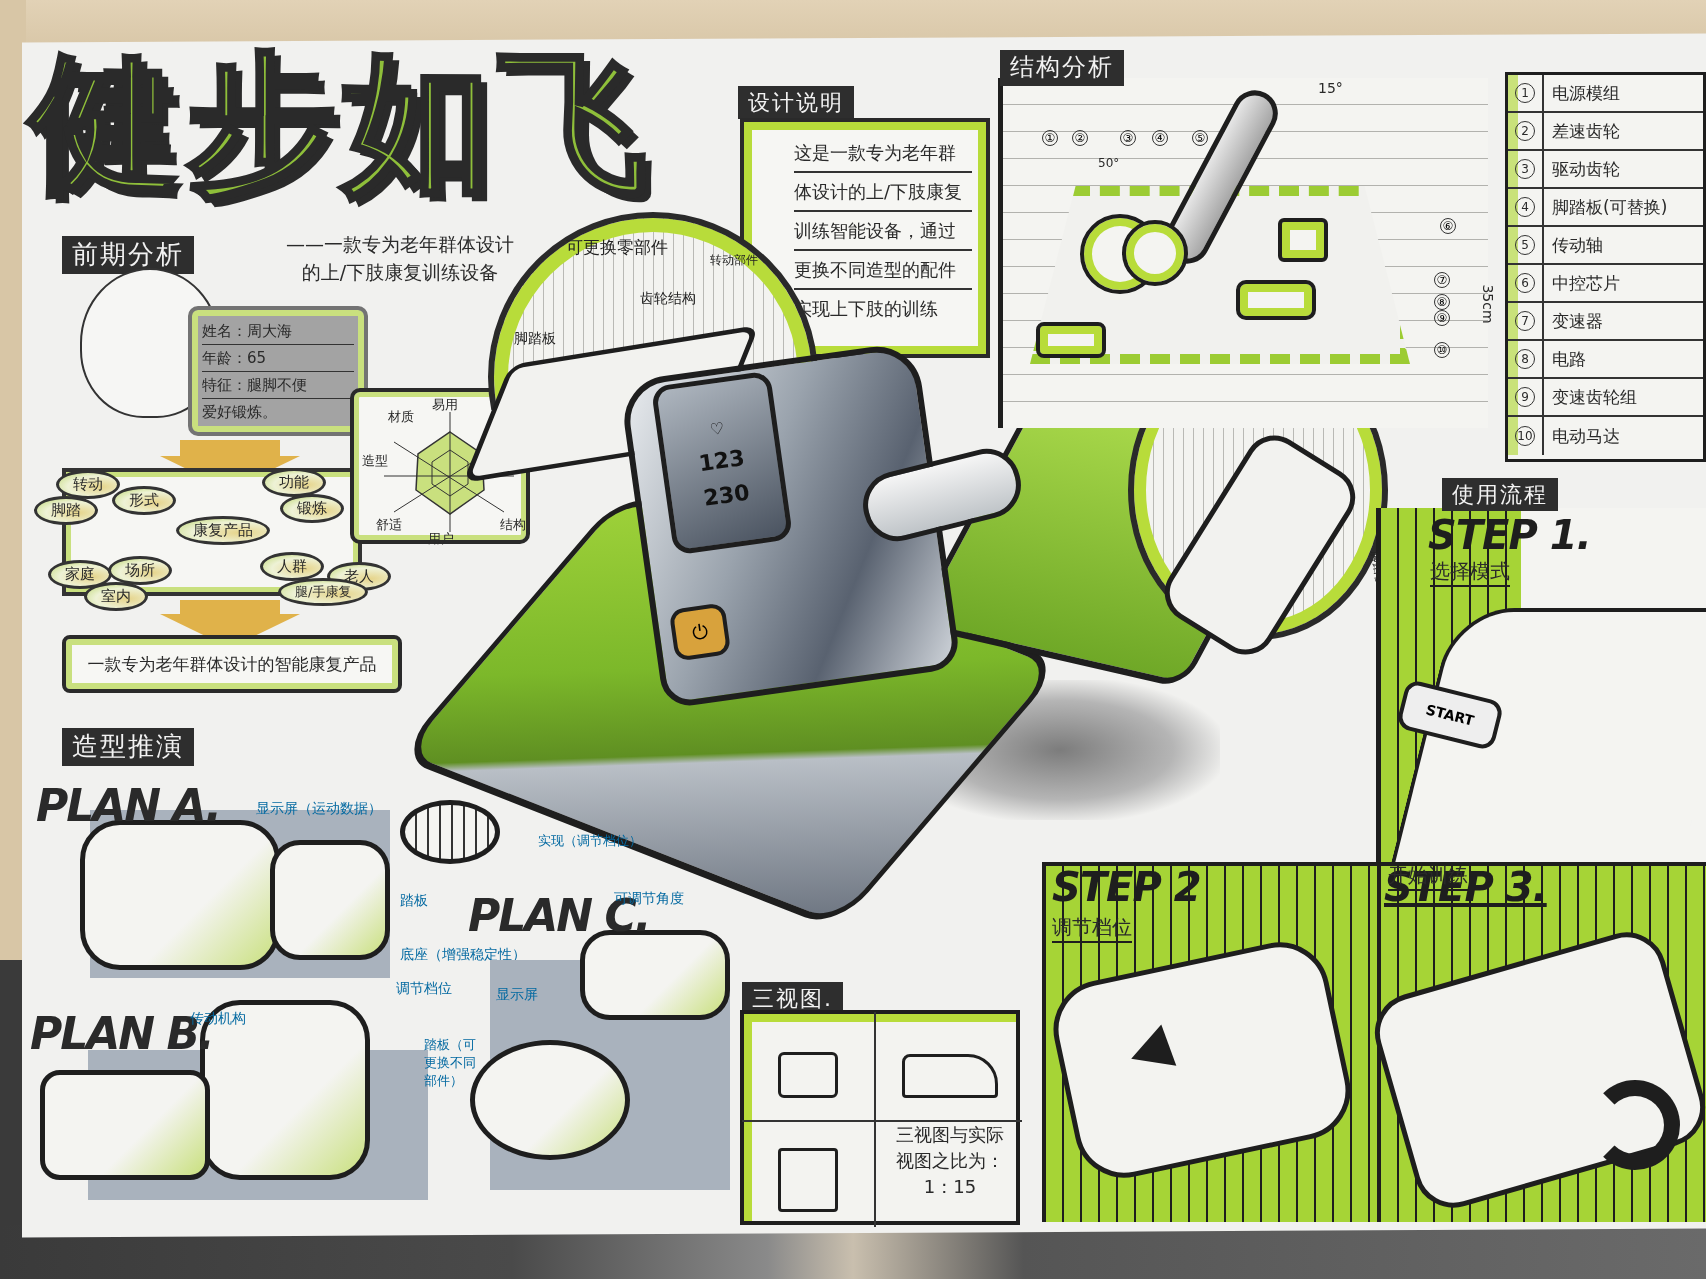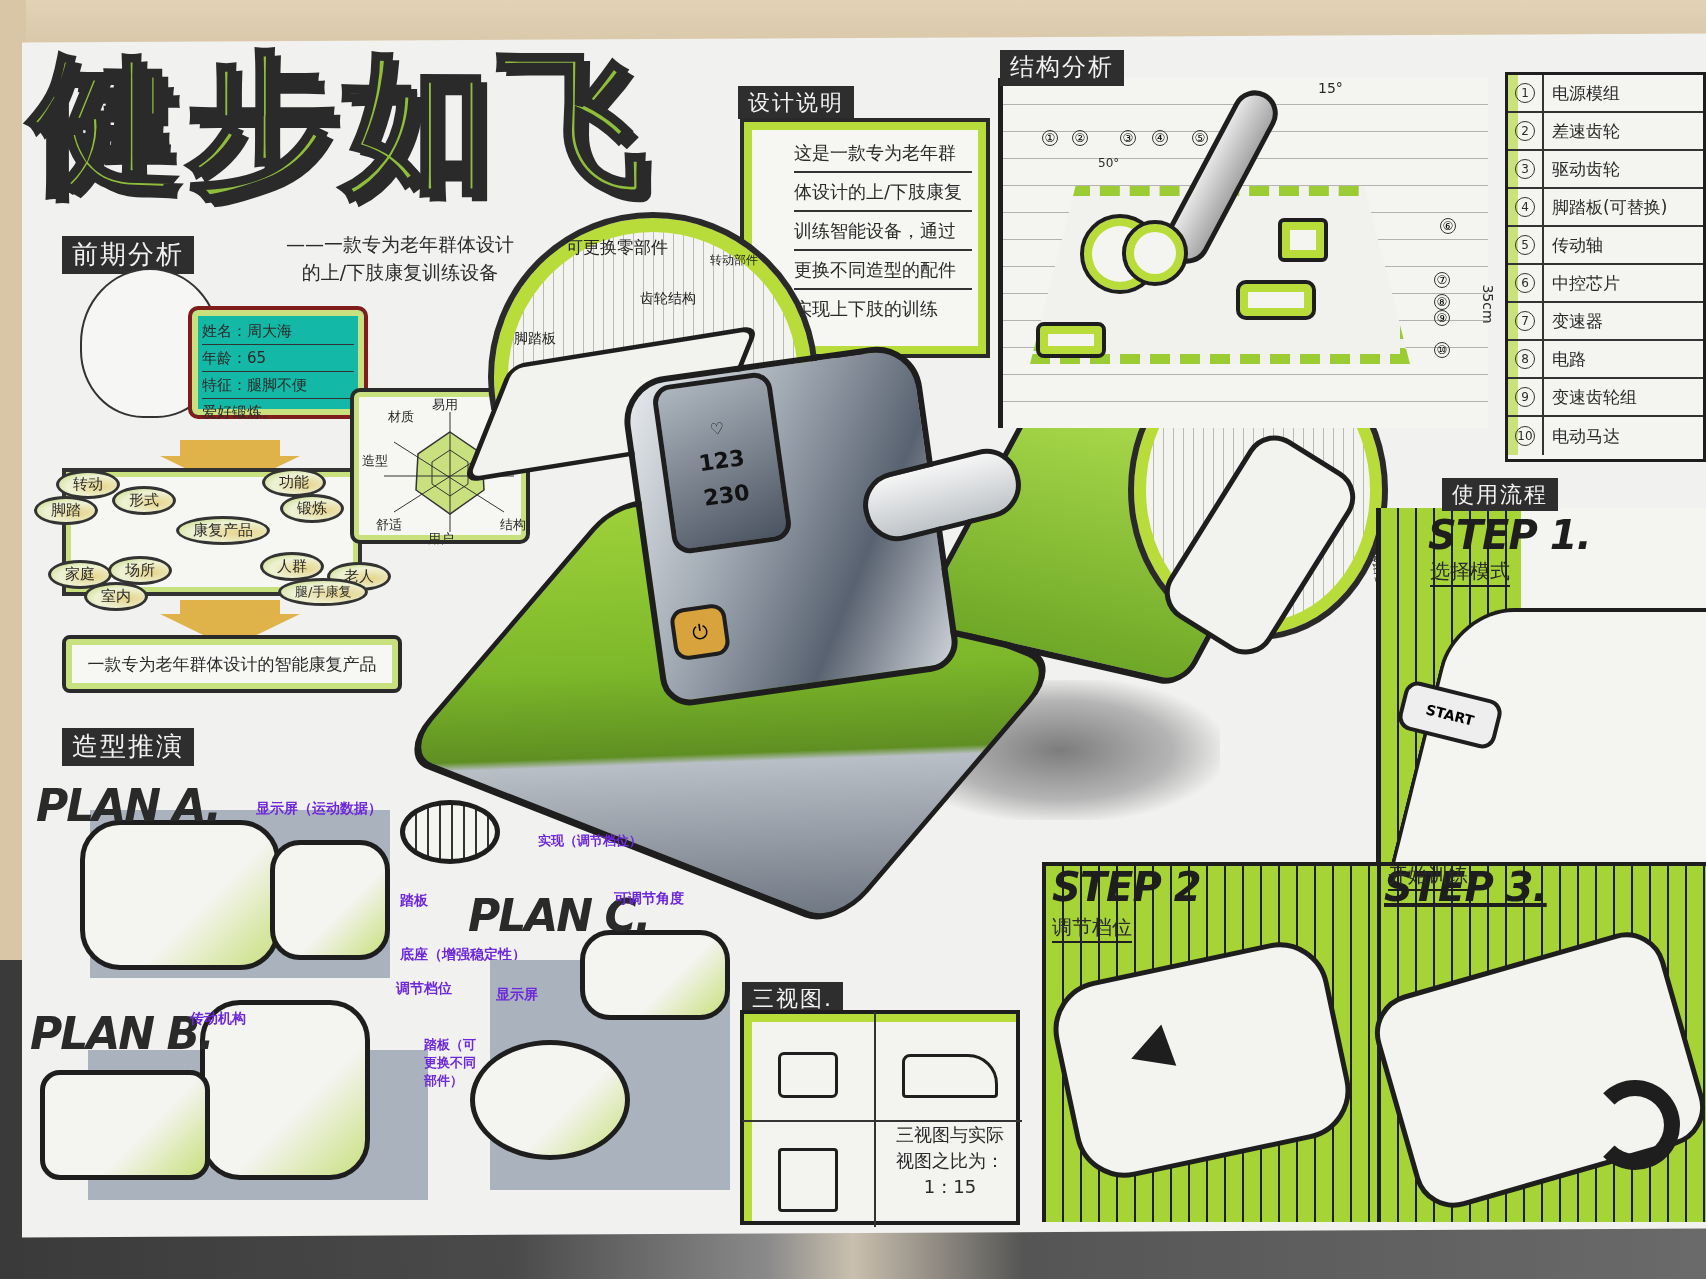--- a/index.html
+++ b/index.html
@@ -39,23 +39,23 @@
   .hand { font-family: "DejaVu Sans", sans-serif; color: #2a2a2a; }
   .subtitle {
     position: absolute; left: 280px; top: 230px; width: 240px;
     font-size: 19px; line-height: 28px; text-align: center;
   }
 
   
   .face-circle { position: absolute; left: 80px; top: 268px; width: 140px; height: 150px;
     border: 2px solid #333; border-radius: 50% 50% 45% 45%; background: #f6f6f4; }
   .persona-card {
-    position: absolute; left: 188px; top: 306px; width: 180px; height: 113px;
-    border: 4px solid #7f1d1d; border-radius: 10px;
-    background: #14b8a6; box-shadow: inset 0 0 0 6px #c9e07e;
+    position: absolute; left: 188px; top: 306px; width: 180px; height: 130px;
+    border: 4px solid #737373; border-radius: 10px;
+    background: #a3a3a3; box-shadow: inset 0 0 0 6px #c9e07e;
     padding: 8px 10px; font-size: 15px;
   }
   .persona-card div { border-bottom: 1.5px solid #333; line-height: 26px; }
 
   .arrow-down { position: absolute; width: 0; height: 0;
     border-left: 70px solid transparent; border-right: 70px solid transparent;
     border-top: 34px solid #e0b24a; }
   .arrow-stem { position: absolute; width: 100px; height: 18px; background: #e0b24a; }
 
   .mind-frame { position: absolute; left: 62px; top: 468px; width: 300px; height: 128px;
@@ -164,21 +164,21 @@
   .step3 { position: absolute; left: 1377px; top: 862px; width: 329px; height: 360px;
     border-top: 4px solid #1e1e1e; border-left: 4px solid #1e1e1e; }
   .pedal-sketch { position: absolute; border: 5px solid #1e1e1e; border-radius: 50px; background: #f3f3f0; }
 
   
   .plan-label { position: absolute; font-weight: bold; font-style: italic; font-size: 44px;
     color: #2a2a2a; letter-spacing: -2px; }
   .plan-bg { position: absolute; background: #a9b2bd; }
   .plan-sketch { position: absolute; border: 5px solid #1e1e1e; border-radius: 40px;
     background: linear-gradient(135deg,#f4f4f1 60%,#c9e07e 100%); }
-  .plan-note { position: absolute; font-size: 14px; color: #6d28d9; white-space: nowrap; font-weight: bold; }
+  .plan-note { position: absolute; font-size: 14px; color: #0369a1; white-space: nowrap; }
   .wheel { position: absolute; left: 400px; top: 800px; width: 100px; height: 64px; border-radius: 50%;
     border: 5px solid #1e1e1e; background: repeating-linear-gradient(90deg,#f4f4f1 0 10px,#333 10px 12px); }
 
   
   .views { position: absolute; left: 740px; top: 1010px; width: 280px; height: 215px;
     border: 4px solid #1e1e1e; background: #f3f3f0; box-shadow: inset 8px 8px 0 #b8dc3a; }
   .view-cell { position: absolute; border: 2px solid #333; background: transparent; }
   .views-note { position: absolute; left: 880px; top: 1122px; width: 140px; font-size: 18px; line-height: 26px; text-align: center; }
   .mini-shape { position: absolute; border: 3px solid #1e1e1e; background: #f3f3f0; }
 </style>

